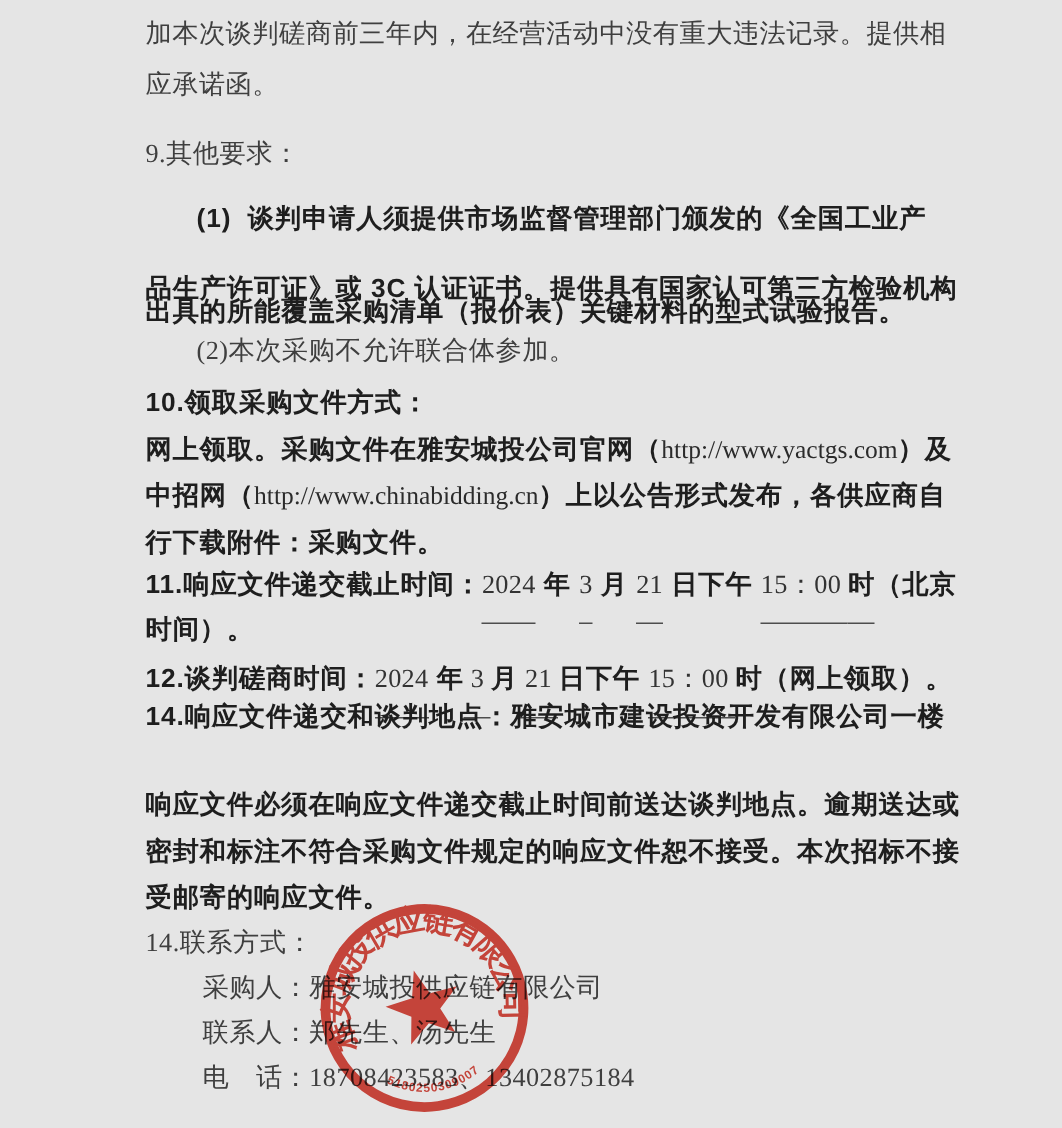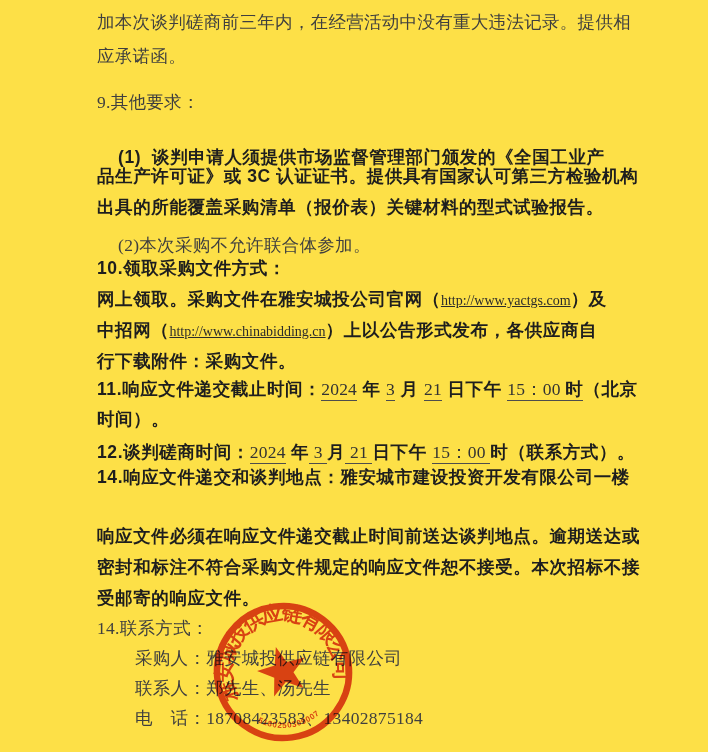--- a/index.html
+++ b/index.html
@@ -1,19 +1,19 @@
 <!DOCTYPE html>
 <html><head>
 <meta charset="utf-8">
 <style>
   html,body{margin:0;padding:0;background:#ffffff;}
   .page{
     position:relative;
     width:708px;height:752px;
-    background:#fde047;
+    background:#e5e5e5;
     overflow:hidden;
     font-family:"Liberation Serif", serif;
   }
   .ln{
     position:absolute;
     left:97px;
     white-space:pre;
     color:#3c3c3c;
   }
   .serif{
@@ -22,39 +22,38 @@
     letter-spacing:0.3px;
     color:#3f3f3f;
   }
   .hei{
     font-family:"Liberation Sans", sans-serif;
     font-weight:700;
     font-size:17.5px;
     letter-spacing:0.6px;
     color:#1e1e1e;
   }
-  .indent{left:118px;margin-top:12px;}
+  .indent{left:131px;}
   .contact{left:135px;}
   .num{
     font-family:"Liberation Serif", serif;
     font-weight:400;
     letter-spacing:0.2px;
     color:#333333;
   }
   .url{
     font-family:"Liberation Serif", serif;
     font-weight:400;
-    font-size:14px;
+    font-size:17px;
     letter-spacing:0;
     color:#2b2b2b;
-    text-decoration:underline;
   }
   .u{
     border-bottom:1.5px solid #4d4d4d;
-    padding-bottom:1px;
+    padding-bottom:16px;
     margin-top:35px;
   }
   .seal{
     position:absolute;
     left:203px;
     top:592px;
     width:160px;
     height:160px;
     mix-blend-mode:multiply;
     opacity:0.9;
@@ -69,33 +68,33 @@
 <body>
 
 <div class="page">
 
   <div class="ln serif" style="top:10px">加本次谈判磋商前三年内，在经营活动中没有重大违法记录。提供相</div>
   <div class="ln serif" style="top:44px">应承诺函。</div>
 
   <div class="ln serif" style="top:90px">9.其他要求：</div>
 
   <div class="ln hei indent" style="top:133px">(1)  谈判申请人须提供市场监督管理部门颁发的《全国工业产</div>
-  <div class="ln hei" style="top:164px">品生产许可证》或 3C 认证证书。提供具有国家认可第三方检验机构</div>
+  <div class="ln hei" style="top:180px">品生产许可证》或 3C 认证证书。提供具有国家认可第三方检验机构</div>
   <div class="ln hei" style="top:195px">出具的所能覆盖采购清单（报价表）关键材料的型式试验报告。</div>
   <div class="ln serif indent" style="top:221px">(2)本次采购不允许联合体参加。</div>
 
   <div class="ln hei" style="top:256px">10.领取采购文件方式：</div>
   <div class="ln hei" style="top:287px"><span>网上领取。采购文件在雅安城投公司官网（</span><span class="url">http://www.yactgs.com</span><span>）及</span></div>
   <div class="ln hei" style="top:318px"><span>中招网（</span><span class="url">http://www.chinabidding.cn</span><span>）上以公告形式发布，各供应商自</span></div>
   <div class="ln hei" style="top:349px">行下载附件：采购文件。</div>
 
   <div class="ln hei" style="top:377px"><span>11.响应文件递交截止时间：</span><span class="num u">2024</span><span> 年 </span><span class="num u">3</span><span> 月 </span><span class="num u">21</span><span> 日下午 </span><span class="num u">15：00 </span><span class="u">时</span><span>（北京</span></div>
   <div class="ln hei" style="top:407px">时间）。</div>
 
-  <div class="ln hei" style="top:440px"><span>12.谈判磋商时间：</span><span class="num u">2024</span><span> 年</span><span class="num u"> 3 </span><span>月</span><span class="num u"> 21 </span><span>日下午 </span><span class="num u">15：00 </span><span>时（联系方式）。</span></div>
+  <div class="ln hei" style="top:440px"><span>12.谈判磋商时间：</span><span class="num u">2024</span><span> 年</span><span class="num u"> 3 </span><span>月</span><span class="num u"> 21 </span><span>日下午 </span><span class="num u">15：00 </span><span>时（网上领取）。</span></div>
 
   <div class="ln hei" style="top:465px">14.响应文件递交和谈判地点：雅安城市建设投资开发有限公司一楼</div>
 
   <div class="ln hei" style="top:524px">响应文件必须在响应文件递交截止时间前送达谈判地点。逾期送达或</div>
   <div class="ln hei" style="top:586px">受邮寄的响应文件。</div>
   <div class="ln hei" style="top:555px">密封和标注不符合采购文件规定的响应文件恕不接受。本次招标不接</div>
 
   <div class="ln serif" style="top:616px">14.联系方式：</div>
   <div class="ln serif contact" style="top:646px">采购人：雅安城投供应链有限公司</div>
   <div class="ln serif contact" style="top:676px">联系人：郑先生、汤先生</div>

